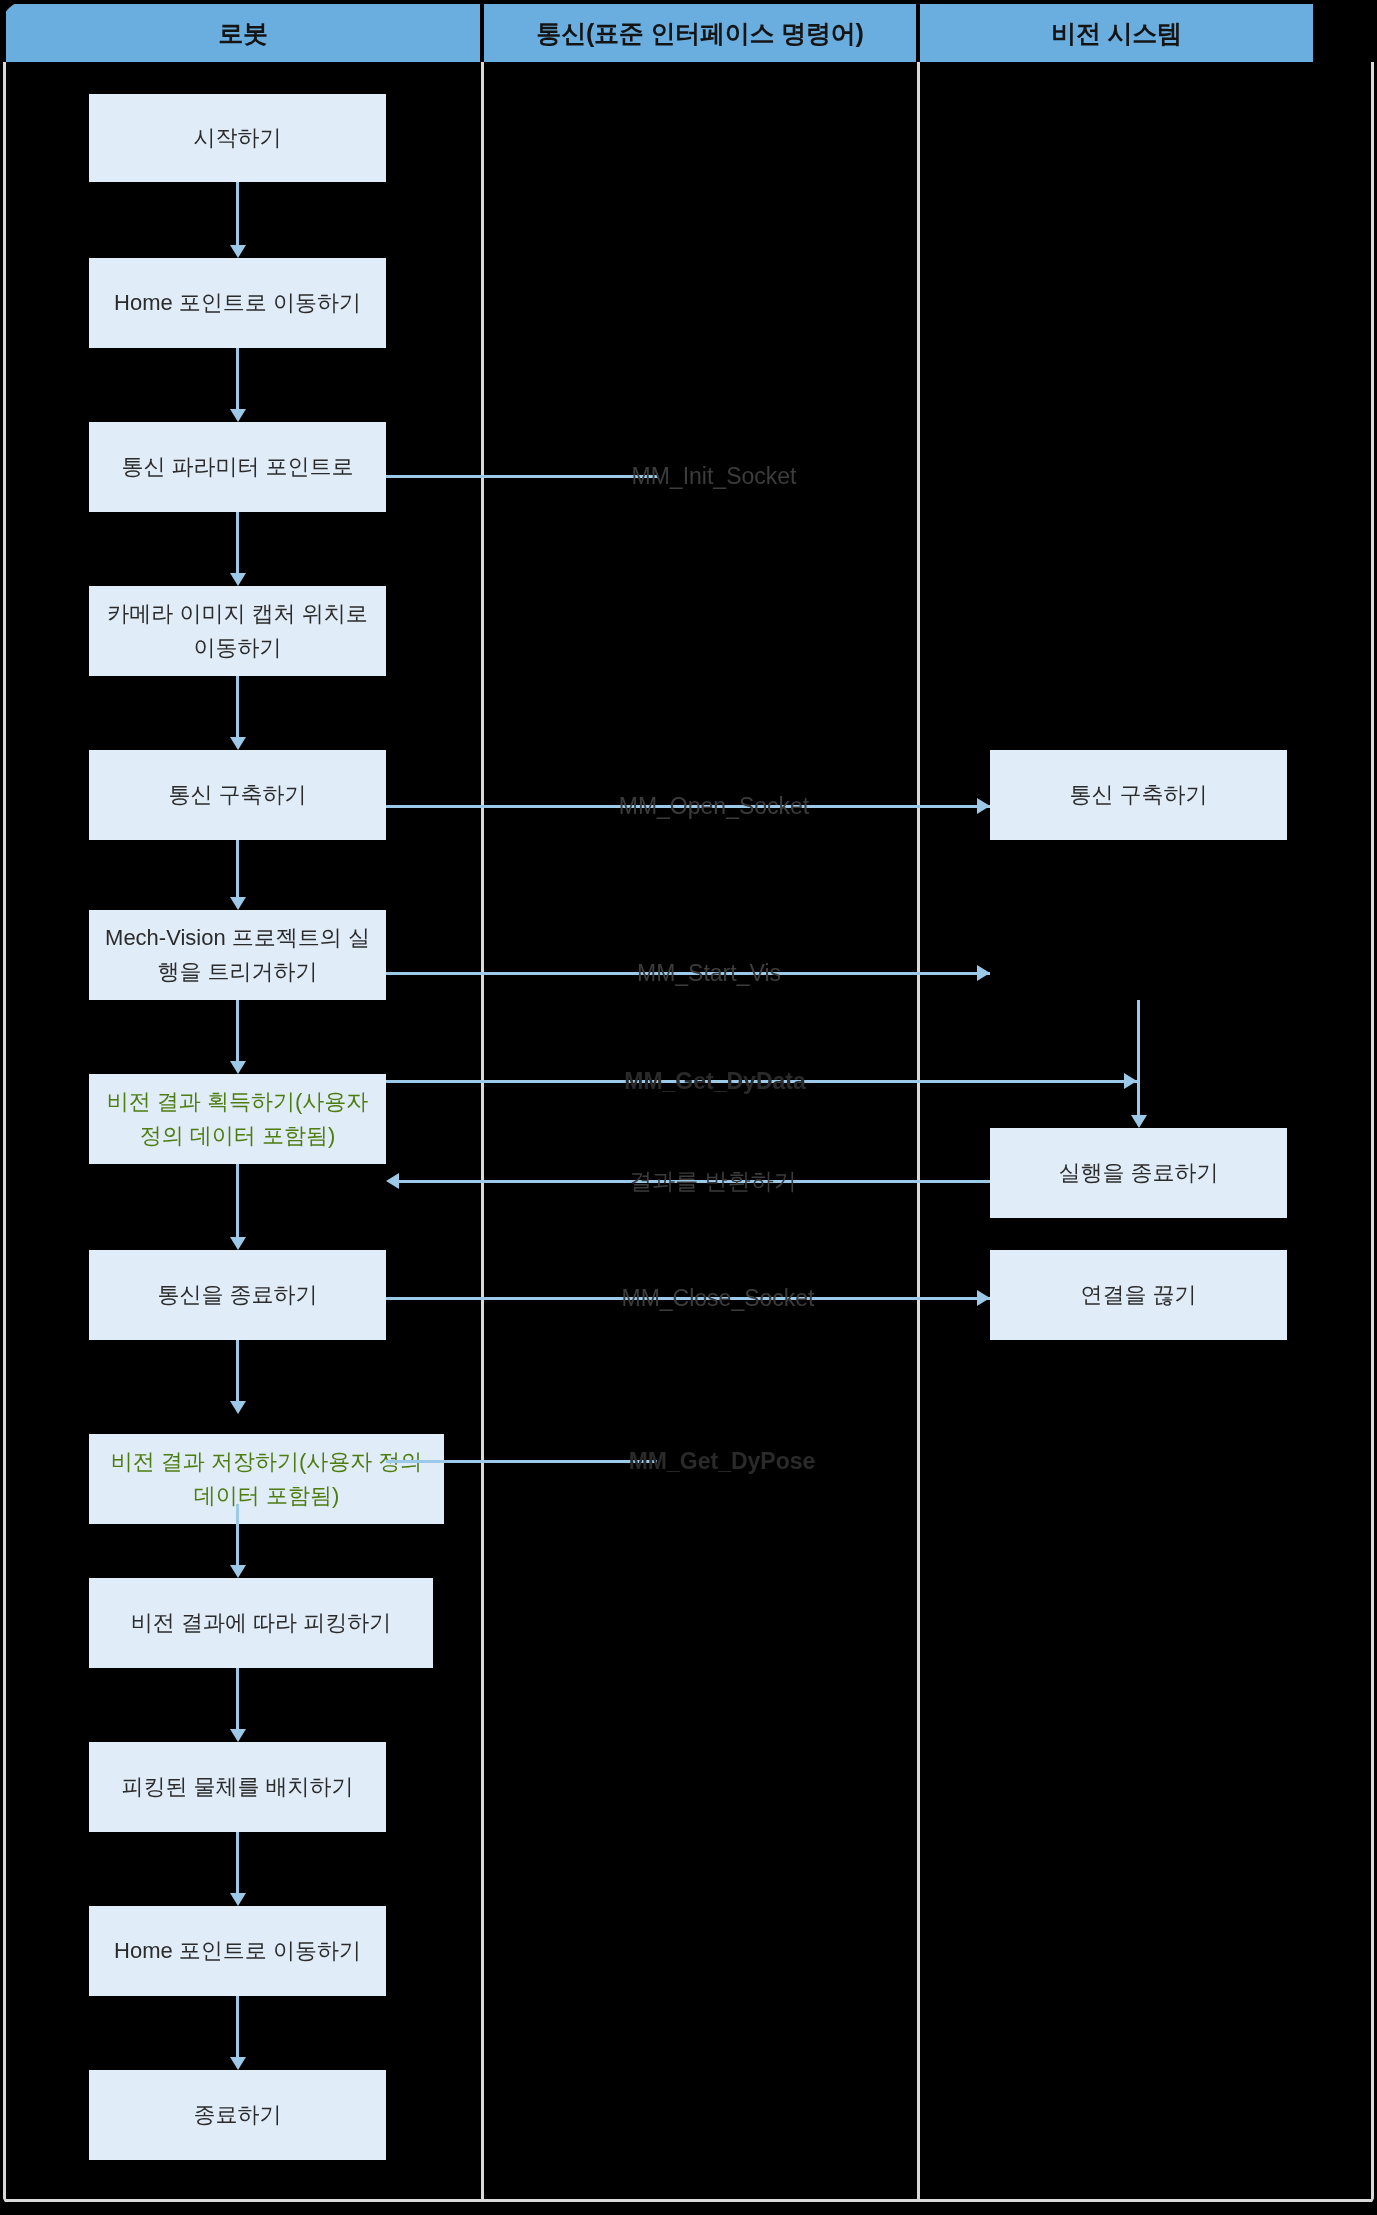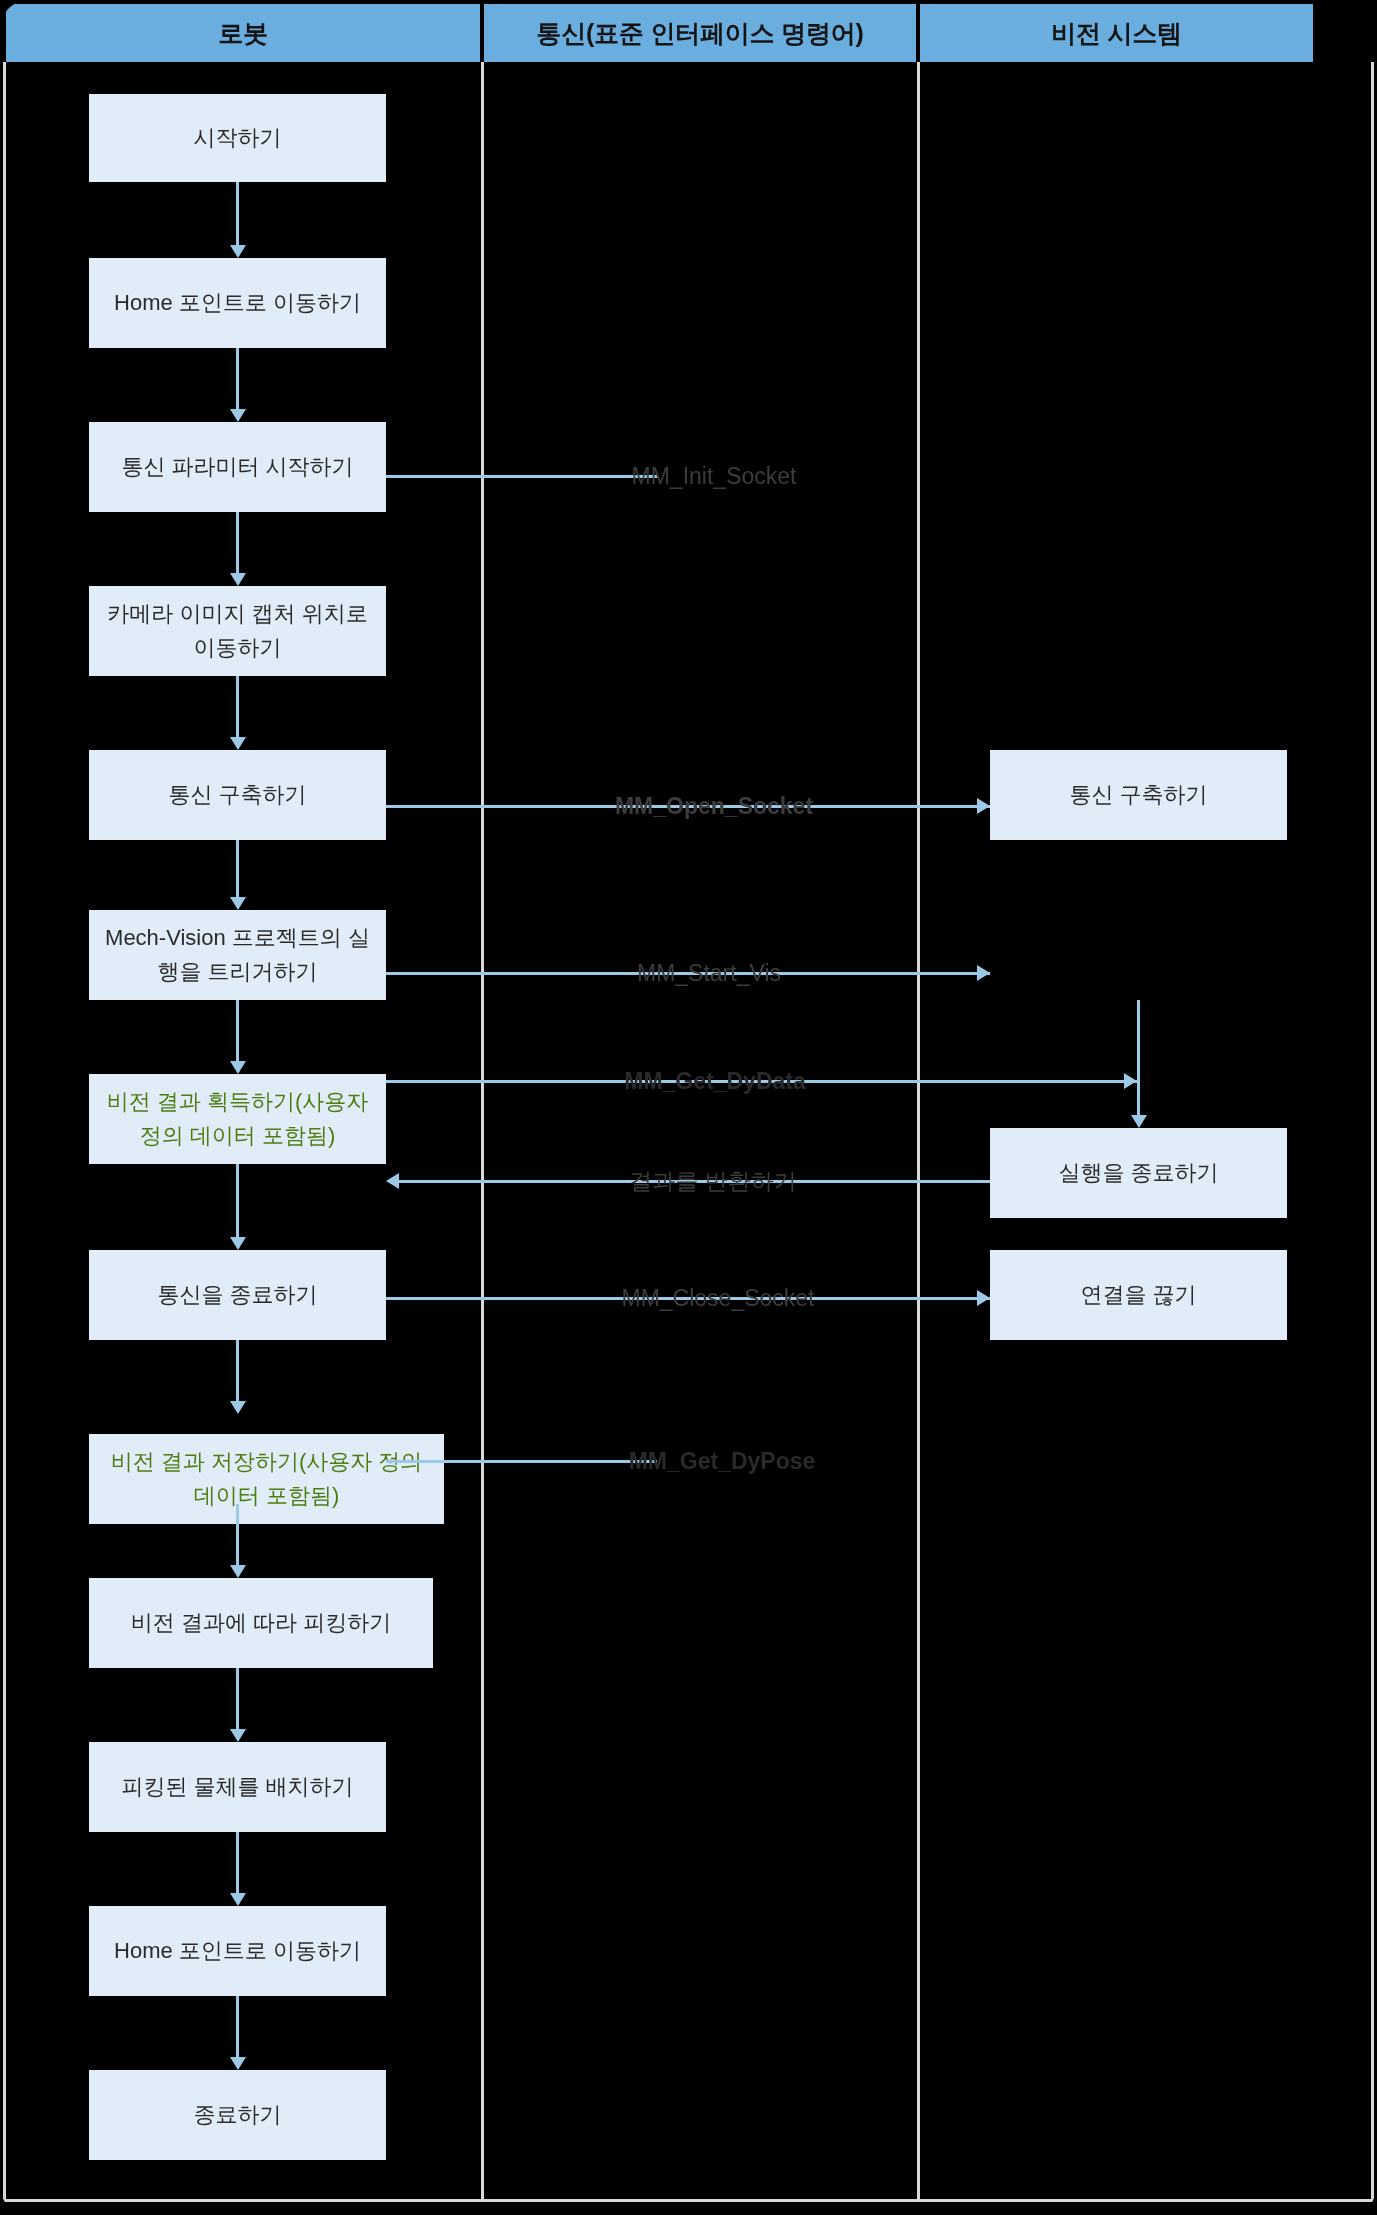--- a/index.html
+++ b/index.html
@@ -150,21 +150,21 @@
 
   <div class="node" style="left:89px;  top:94px;  width:297px; height:88px;">
     <span>시작하기</span>
   </div>
 
   <div class="node" style="left:89px;  top:258px; width:297px; height:90px;">
     <span>Home 포인트로 이동하기</span>
   </div>
 
   <div class="node" style="left:89px;  top:422px; width:297px; height:90px;">
-    <span>통신 파라미터 시작하기</span>
+    <span>통신 파라미터 포인트로</span>
   </div>
 
   <div class="node" style="left:89px;  top:586px; width:297px; height:90px;">
     <span>카메라 이미지 캡처 위치로 이동하기</span>
   </div>
 
   <div class="node" style="left:89px;  top:750px; width:297px; height:90px;">
     <span>통신 구축하기</span>
   </div>
 
@@ -253,21 +253,21 @@
   <div class="arrow-down" style="left:1131px; top:1115px;"></div>
 
   <div class="hline" style="left:386px; top:475px; width:135px;"></div>
   <div class="hline" style="left:521px; top:475px; width:137px;"></div>
   <div class="edge-label" style="left:714px; top:476px;">
     <span>MM_Init_Socket</span>
   </div>
 
   <div class="hline" style="left:386px; top:805px; width:604px;"></div>
   <div class="arrow-right" style="left:977px; top:798px;"></div>
-  <div class="edge-label" style="left:714px; top:806px;font-weight:bold;">
+  <div class="edge-label" style="left:714px; top:806px;">
     <span>MM_Open_Socket</span>
   </div>
 
   <div class="hline" style="left:386px; top:972px; width:604px;"></div>
   <div class="arrow-right" style="left:977px; top:965px;"></div>
   <div class="edge-label" style="left:709px; top:973px;">
     <span>MM_Start_Vis</span>
   </div>
 
   <div class="hline" style="left:386px; top:1080px; width:751px;"></div>

